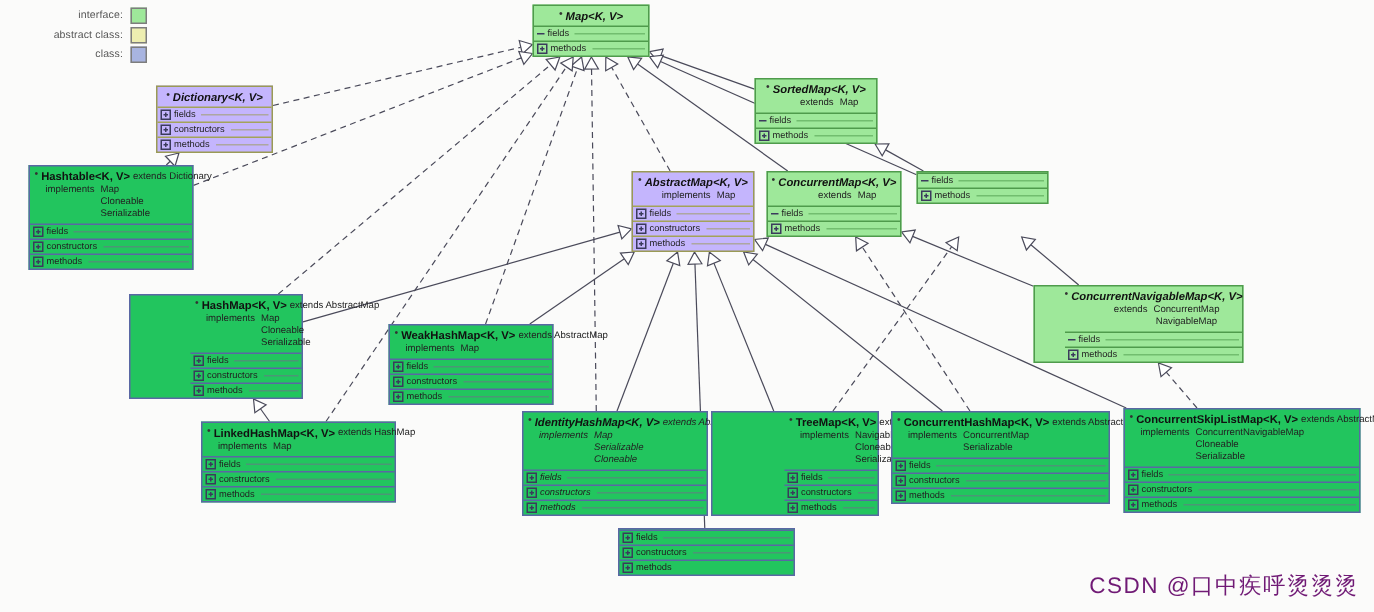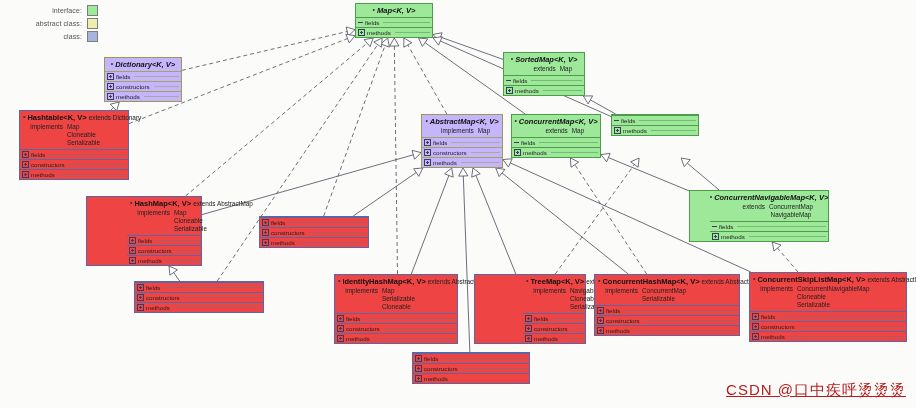--- a/index.html
+++ b/index.html
@@ -18,21 +18,21 @@
   .legend-row{display:flex;align-items:center;justify-content:flex-end;height:13px;}
   .legend-label{font-size:7px;color:#555;letter-spacing:.1px;margin-right:5px;white-space:nowrap;}
   .legend-swatch{width:9px;height:9px;border:1px solid #7d7d7d;}
 
   
   .node{position:absolute;box-sizing:border-box;border:1px solid #7a7a8c;}
   .node.iface{background:#9ee89a;border-color:#4f9b4c;}
   .node.iface .sec{border-top:1px solid #4f9b4c;}
   .node.abs{background:#c4b5fd;border-color:#9a9a55;}
   .node.abs .sec{border-top:1px solid #a3a35a;}
-  .node.cls{background:#ef4444;border-color:#5a67a4;}
+  .node.cls{background:#22c55e;border-color:#5a67a4;}
   .node.cls .sec{border-top:1px solid #5a67a4;}
 
   .hdr{padding:2px 3px 2px 3px;}
   .titleline{display:flex;align-items:flex-start;gap:2px;line-height:9px;white-space:nowrap;}
   .bullet{font-size:7px;color:#333;line-height:8px;}
   .tname{font-size:7.5px;font-weight:bold;color:#111;}
   .node.iface .tname,.node.abs .tname{font-style:italic;}
   .textends{font-size:6.4px;color:#222;font-weight:normal;}
   .implrows{margin-top:1px;}
   .implrow{display:flex;font-size:6.4px;color:#222;line-height:8px;white-space:nowrap;}
@@ -52,21 +52,21 @@
   .sec .exp.none{border:none;background:transparent;}
   .sec .exp.none:before{left:0;top:2px;width:5px;}
   .sec .exp.none:after{display:none;}
   .sec .slabel{font-size:6.2px;color:#222;white-space:nowrap;}
   .sec .rule{flex:1 1 auto;height:1px;background:#6f6f8a;opacity:.55;margin-left:2px;}
   .node.iface .sec .rule{background:#4f9b4c;}
   .node.abs .sec .rule{background:#9a9a55;}
 
   .watermark{
     position:absolute;right:10px;bottom:8px;
-    font-size:15px;color:#b91c1c;letter-spacing:1px;white-space:nowrap;text-decoration:underline;
+    font-size:15px;color:#701a75;letter-spacing:1px;white-space:nowrap;
   }
 </style>
 </head>
 <body>
 
 <div id="canvas">
 
   <svg class="edges" id="edge-layer" viewBox="0 0 916 408" xmlns="http://www.w3.org/2000/svg">
       <line x1="182" y1="70.33266932270917" x2="347.2122559356007" y2="31.49791593545641" stroke="#4a4a5a" stroke-width="0.8" stroke-dasharray="4,3"></line>
       <polygon points="355,29.667330677290835 346.1596694121555,27.019963098426803 348.2648424590459,35.975868772486024" fill="#ffffff" stroke="#4a4a5a" stroke-width="0.8"></polygon>
@@ -364,54 +364,80 @@
           <span class="slabel">fields</span>
           <span class="rule"></span>
         </div>
         <div class="sec">
           <span class="exp"></span>
           <span class="slabel">methods</span>
           <span class="rule"></span>
         </div>
       </div>
       <div class="node cls" style="left: 259px; top: 216px; width: 110px;">
+        <div class="hdr">
+          <div class="titleline">
+            <span class="bullet">•</span>
+            <span class="tname">WeakHashMap&lt;K, V&gt;</span>
+            <span class="textends">extends AbstractMap</span>
+          </div>
+          <div class="implrows">
+            <div class="implrow">
+              <span class="implkey">implements</span>
+              <span class="implval">Map</span>
+            </div>
+          </div>
+        </div>
         <div class="sec">
           <span class="exp"></span>
           <span class="slabel">fields</span>
           <span class="rule"></span>
         </div>
         <div class="sec">
           <span class="exp"></span>
           <span class="slabel">constructors</span>
           <span class="rule"></span>
         </div>
         <div class="sec">
           <span class="exp"></span>
           <span class="slabel">methods</span>
           <span class="rule"></span>
         </div>
       </div>
       <div class="node cls" style="left: 134px; top: 281px; width: 130px;">
-        <div class="sec">
-          <span class="exp"></span>
-          <span class="slabel">fields</span>
-          <span class="rule"></span>
-        </div>
-        <div class="sec">
-          <span class="exp"></span>
-          <span class="slabel">constructors</span>
-          <span class="rule"></span>
-        </div>
-        <div class="sec">
-          <span class="exp"></span>
-          <span class="slabel">methods</span>
-          <span class="rule"></span>
-        </div>
-      </div>
-      <div class="node cls" style="left: 334px; top: 274px; width: 124px;">
+        <div class="hdr">
+          <div class="titleline">
+            <span class="bullet">•</span>
+            <span class="tname">LinkedHashMap&lt;K, V&gt;</span>
+            <span class="textends">extends HashMap</span>
+          </div>
+          <div class="implrows">
+            <div class="implrow">
+              <span class="implkey">implements</span>
+              <span class="implval">Map</span>
+            </div>
+          </div>
+        </div>
+        <div class="sec">
+          <span class="exp"></span>
+          <span class="slabel">fields</span>
+          <span class="rule"></span>
+        </div>
+        <div class="sec">
+          <span class="exp"></span>
+          <span class="slabel">constructors</span>
+          <span class="rule"></span>
+        </div>
+        <div class="sec">
+          <span class="exp"></span>
+          <span class="slabel">methods</span>
+          <span class="rule"></span>
+        </div>
+      </div>
+      <div class="node cls" style="left: 348px; top: 274px; width: 124px; font-style: italic;">
         <div class="hdr">
           <div class="titleline">
             <span class="bullet">•</span>
             <span class="tname">IdentityHashMap&lt;K, V&gt;</span>
             <span class="textends">extends AbstractMap</span>
           </div>
           <div class="implrows">
             <div class="implrow">
               <span class="implkey">implements</span>
               <span class="implval">Map</span>

